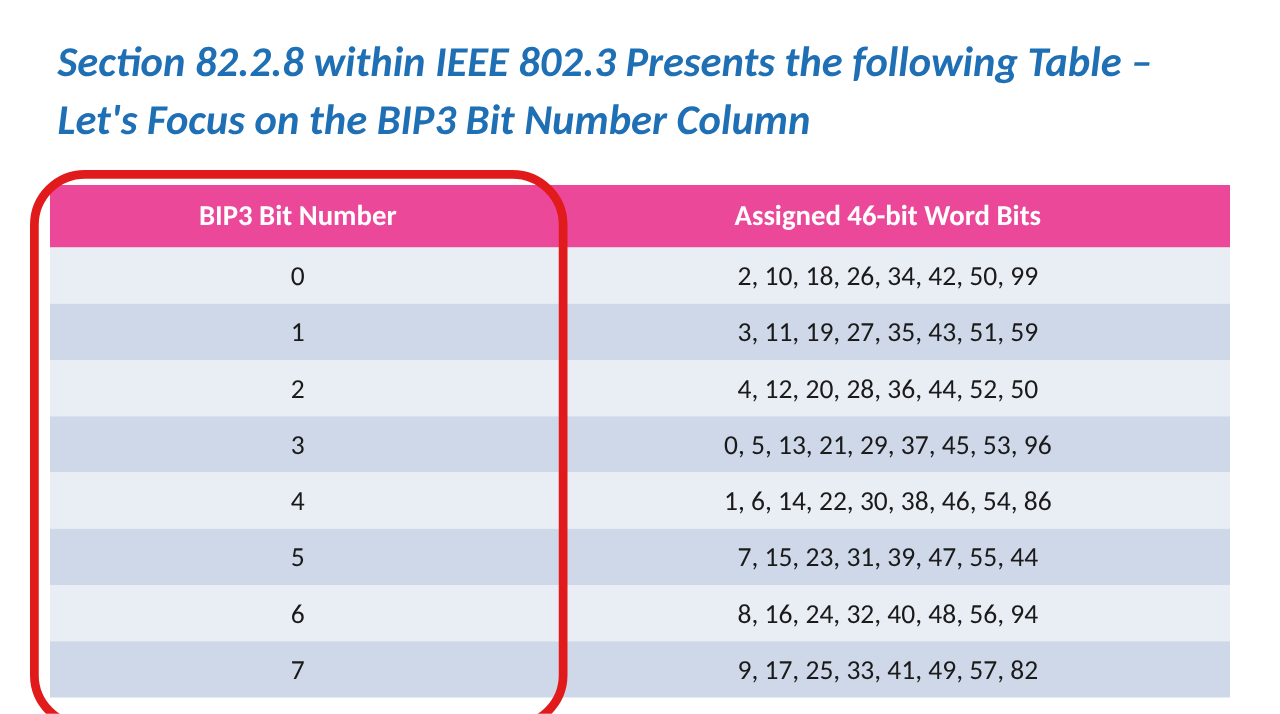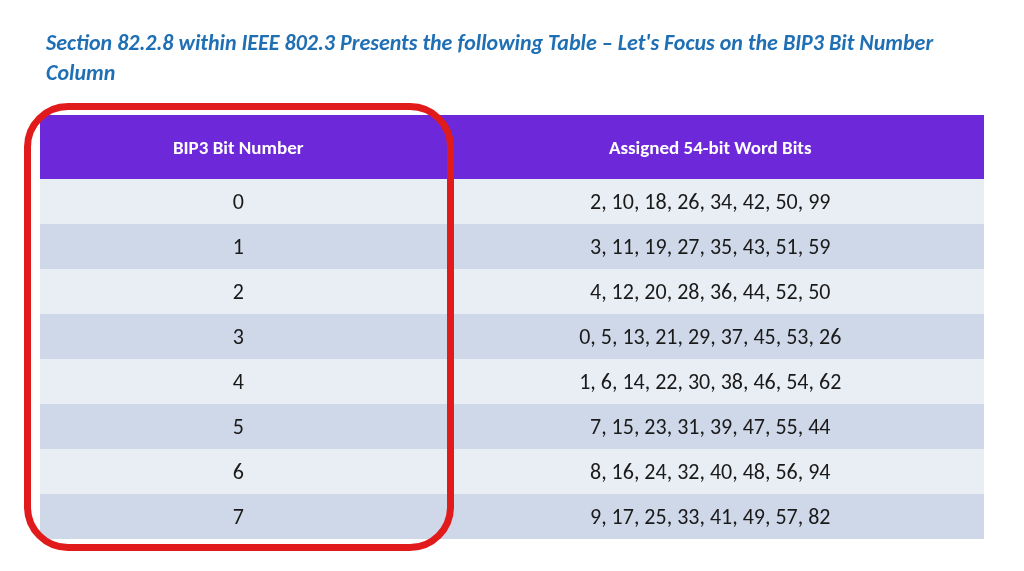--- a/index.html
+++ b/index.html
@@ -6,21 +6,21 @@
     body {
       width: 1024px;
       height: 571px;
       background: #ffffff;
       font-family: Calibri, "Segoe UI", Arial, sans-serif;
       padding: 28px 40px;
       position: relative;
     }
     .title {
       color: #1f6fb5;
-      font-size: 22px;
+      font-size: 34px;
       font-style: italic;
       font-weight: 700;
       line-height: 1.35;
       margin-bottom: 28px;
       padding-left: 6px;
     }
     .table-wrap {
       position: relative;
       width: 944px;
       margin: 0 auto;
@@ -30,25 +30,25 @@
       width: 100%;
       table-layout: fixed;
     }
     th, td {
       text-align: center;
       font-size: 22px;
       height: 45px;
       vertical-align: middle;
     }
     th {
-      background: #6d28d9;
+      background: #ec4899;
       color: #ffffff;
       font-weight: 700;
-      font-size: 19px;
-      height: 64px;
+      font-size: 23px;
+      height: 50px;
     }
     th.col1 { width: 42%; }
     th.col2 { width: 58%; }
     tbody tr:nth-child(odd) td { background: #e9edf4; color: #1a1a1a; }
     tbody tr:nth-child(even) td { background: #cfd8e8; color: #1a1a1a; }
     .highlight-ring {
       position: absolute;
       top: -12px;
       left: -16px;
       width: 430px;
@@ -61,43 +61,43 @@
 </head>
 <body>
 
 <h1 class="title">Section 82.2.8 within IEEE 802.3 Presents the following Table – Let's Focus on the BIP3 Bit Number Column</h1>
 
 <div class="table-wrap">
   <table>
     <thead>
       <tr>
         <th class="col1">BIP3 Bit Number</th>
-        <th class="col2">Assigned 54-bit Word Bits</th>
+        <th class="col2">Assigned 46-bit Word Bits</th>
       </tr>
     </thead>
     <tbody>
       <tr>
         <td>0</td>
         <td>2, 10, 18, 26, 34, 42, 50, 99</td>
       </tr>
       <tr>
         <td>1</td>
         <td>3, 11, 19, 27, 35, 43, 51, 59</td>
       </tr>
       <tr>
         <td>2</td>
         <td>4, 12, 20, 28, 36, 44, 52, 50</td>
       </tr>
       <tr>
         <td>3</td>
-        <td>0, 5, 13, 21, 29, 37, 45, 53, 26</td>
+        <td>0, 5, 13, 21, 29, 37, 45, 53, 96</td>
       </tr>
       <tr>
         <td>4</td>
-        <td>1, 6, 14, 22, 30, 38, 46, 54, 62</td>
+        <td>1, 6, 14, 22, 30, 38, 46, 54, 86</td>
       </tr>
       <tr>
         <td>5</td>
         <td>7, 15, 23, 31, 39, 47, 55, 44</td>
       </tr>
       <tr>
         <td>6</td>
         <td>8, 16, 24, 32, 40, 48, 56, 94</td>
       </tr>
       <tr>

